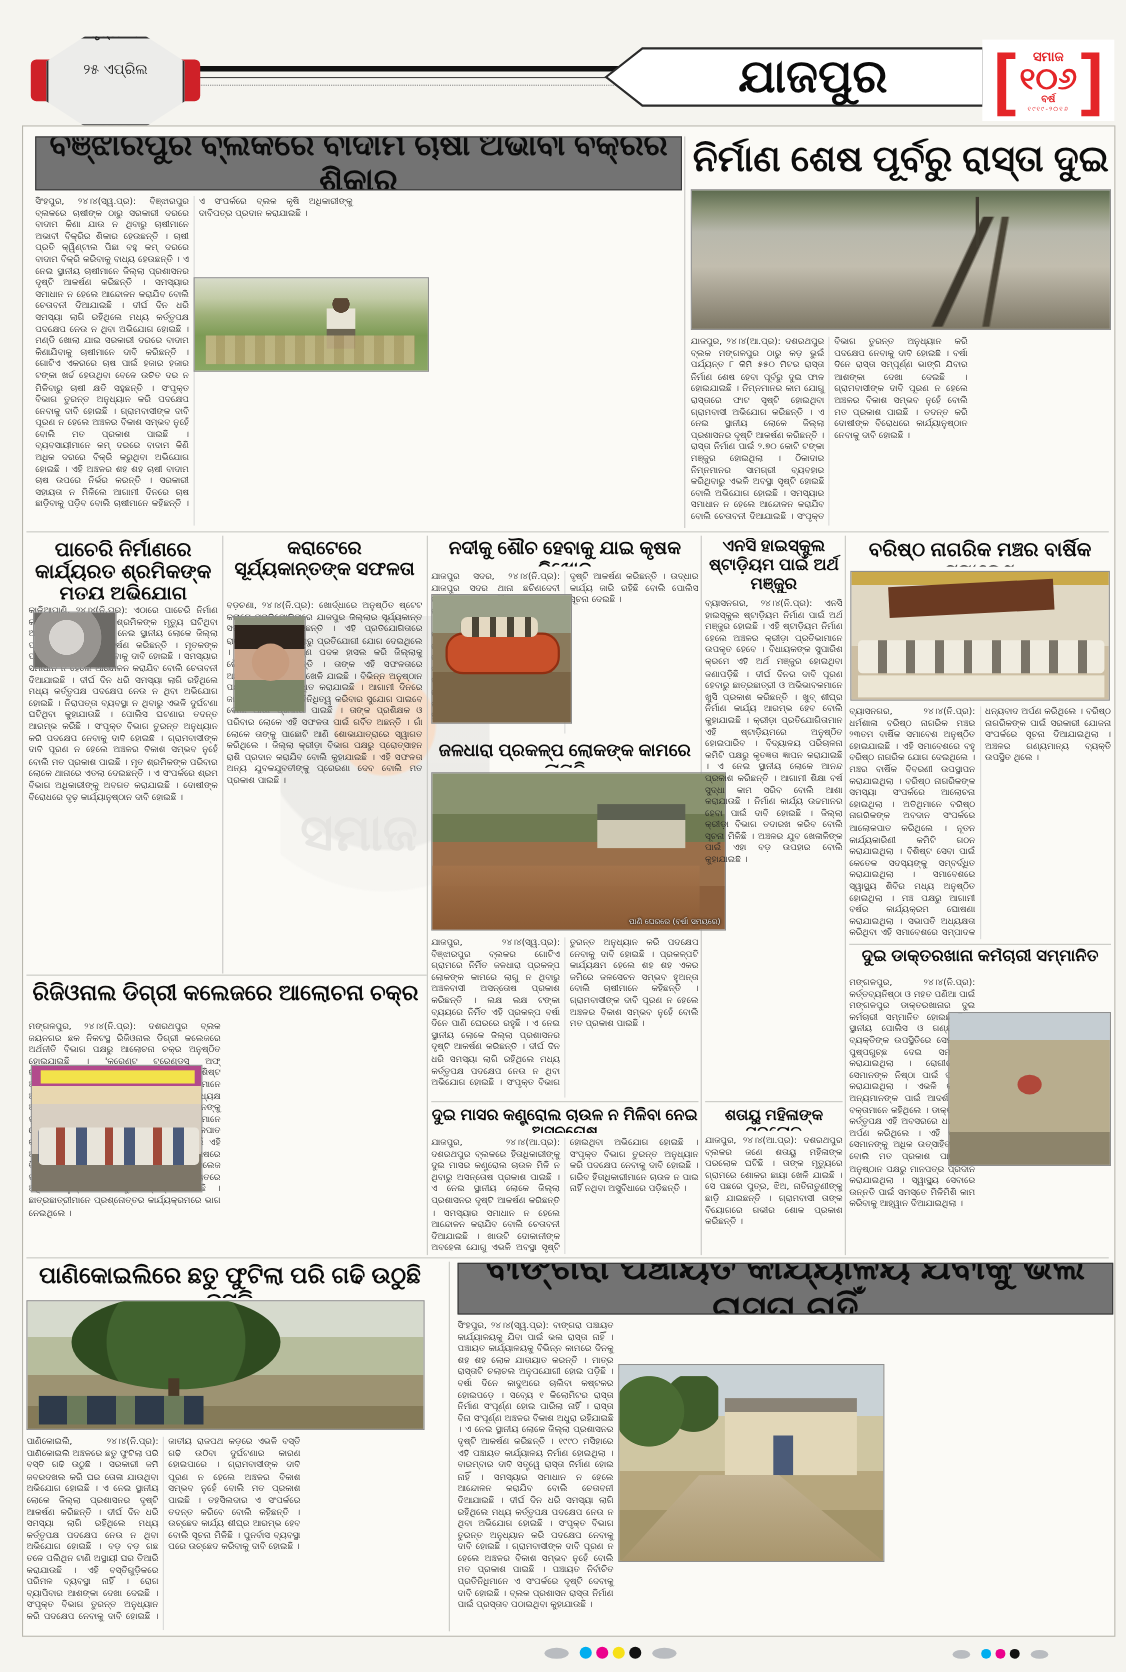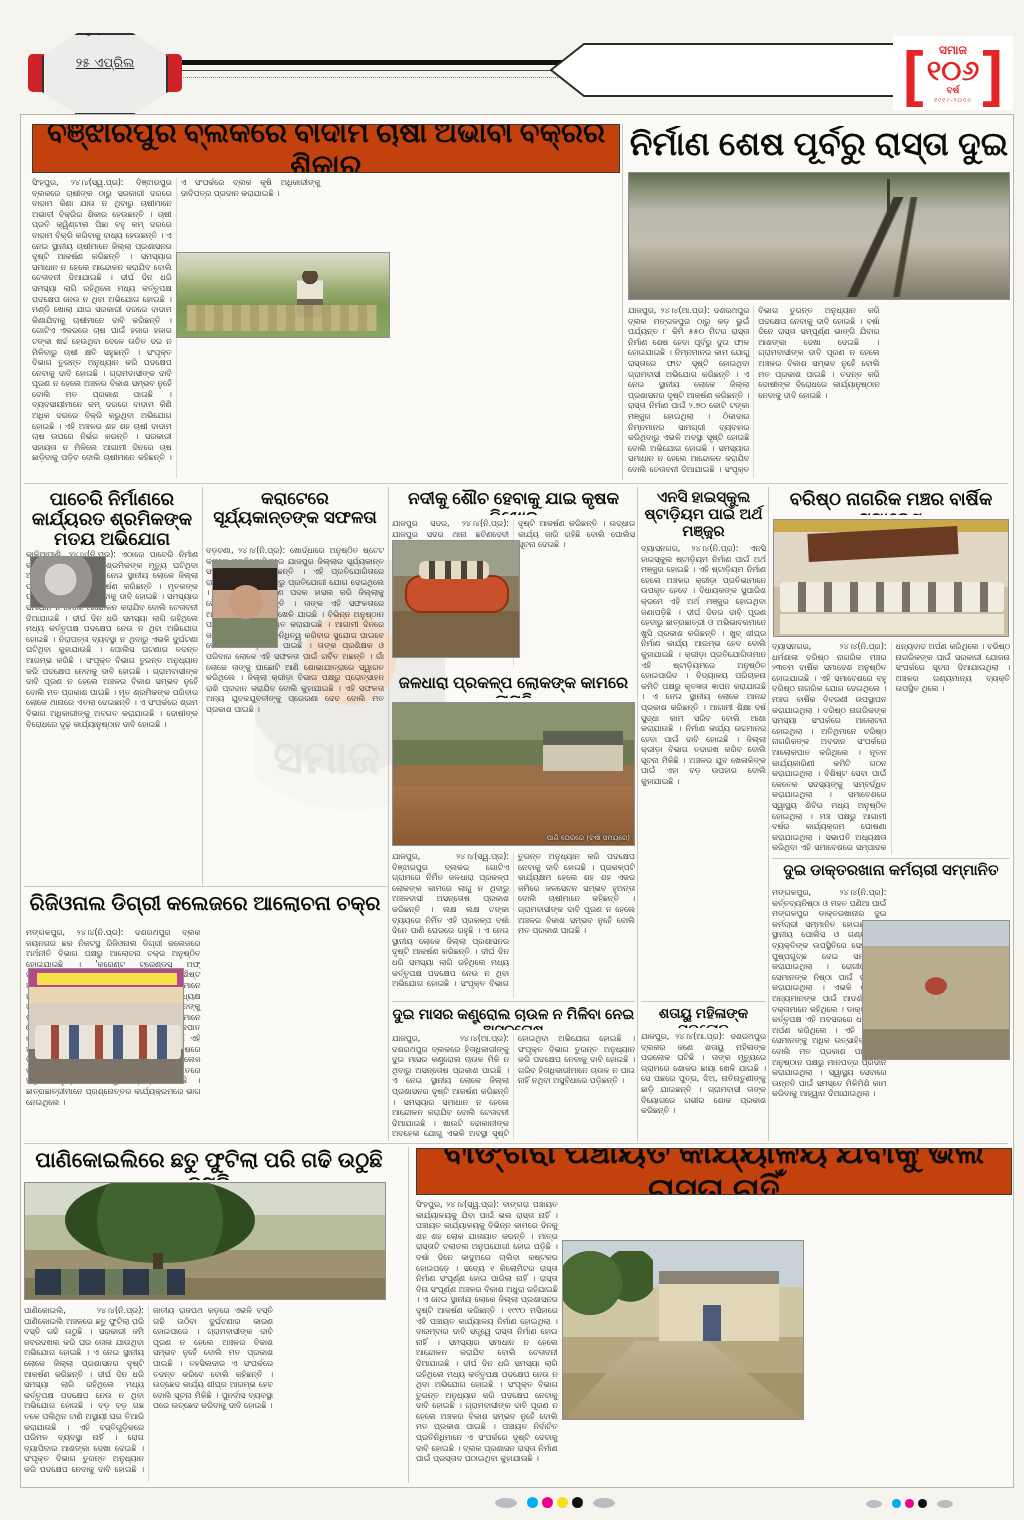--- a/index.html
+++ b/index.html
@@ -5,48 +5,49 @@
   html,body{margin:0;padding:0;}
   body{width:1024px;height:1520px;background:#f5f4ef;font-family:"DejaVu Sans",sans-serif;position:relative;overflow:hidden;color:#1c1c1c;}
   .abs{position:absolute;}
   .h{position:absolute;font-weight:700;color:#0c0c0c;text-align:center;line-height:1.12;font-family:"Liberation Sans",sans-serif;overflow:hidden;}
   .bt{position:absolute;font-size:8px;line-height:10.6px;text-align:justify;color:#242424;overflow:hidden;column-gap:9px;column-rule:1px solid #d9d9d9;column-fill:auto;}
   .c2{column-count:2}.c3{column-count:3}.c4{column-count:4}
   .ph{position:absolute;border:1px solid #8f8f8f;box-sizing:border-box;overflow:hidden;}
   .vr{position:absolute;width:1px;background:#c8c8c4;}
   .hrz{position:absolute;height:1px;background:#c8c8c4;}
   .cap{position:absolute;right:4px;bottom:3px;font-size:7px;color:#fff;text-shadow:0 0 2px #000,0 0 2px #000;}
-  .boxhead{border:1.5px solid #3a3a3a;background:#c2410c;display:flex;align-items:center;justify-content:flex-end;font-family:Liberation Serif, serif;}
+  .boxhead{border:1.5px solid #3a3a3a;background:#737373;display:flex;align-items:center;justify-content:flex-end;}
   .dot{display:inline-block;border-radius:50%;width:11px;height:11px;margin:0 2px;vertical-align:middle;}
   .oval{display:inline-block;border-radius:50%;width:22px;height:10px;background:#b9bcc0;margin:0 8px;vertical-align:middle;}
   .frame{position:absolute;left:20px;top:114px;width:992px;height:1372px;border:1px solid #b9b7ae;background:#fbfaf6;}
   .logo-bracket{font-size:62px;color:#e42528;font-weight:700;line-height:0.85;font-family:"Liberation Sans",sans-serif;}
   .wm{position:absolute;left:255px;top:560px;width:190px;height:330px;opacity:0.22;pointer-events:none;
       background:radial-gradient(circle at 50% 30%, #e77b2e 0 18%, rgba(160,160,160,.7) 19% 45%, rgba(200,200,200,.4) 46% 60%, transparent 61%);}
   .wm-t{position:absolute;left:18px;top:170px;font-size:46px;font-weight:700;color:#8a8a8a;opacity:.8;}
 </style>
 </head>
 <body>
 
 <div class="abs" style="left:0;top:0;width:940px;height:114px;">
   <div class="abs" style="left:150px;top:60px;width:858px;height:5px;background:#111;"></div>
   <div class="abs" style="left:150px;top:70px;width:858px;height:1px;background:#444;"></div>
   <div class="abs" style="left:150px;top:77px;width:858px;height:0;border-top:1px dotted #888;"></div>
 
   <div class="abs" style="left:28px;top:54px;width:154px;height:38px;background:#cf2128;border-radius:5px;"></div>
   <div class="abs" style="left:42px;top:33px;width:122px;height:78px;background:#ececea;border:2px solid #333;clip-path:polygon(28% 0,72% 0,100% 28%,100% 72%,72% 100%,28% 100%,0 72%,0 28%);display:flex;flex-direction:column;align-items:center;justify-content:center;">
     <div style="font-size:12px;font-weight:700;color:#222;">ପୃଷ୍ଠା - ୮</div>
-    <div style="font-size:13px;color:#222;margin-top:20px;text-decoration:underline;">୨୫ ଏପ୍ରିଲ</div>
+    <div style="font-size:13px;color:#222;margin-top:20px;">୨୫ ଏପ୍ରିଲ</div>
     <div style="font-size:13px;color:#222;margin-top:40px;">୨୦୧୬</div>
   </div>
 
   <div class="abs" style="left:548px;top:40px;width:350px;height:60px;">
     <svg width="350" height="60">
         <path d="M3,30 L36,4 H346 V56 H36 Z" fill="#ffffff" stroke="#2b2b2b" stroke-width="2"></path>
       </svg>
+    <div class="abs" style="left:36px;top:4px;width:310px;height:52px;display:flex;align-items:center;justify-content:center;font-size:42px;font-weight:700;color:#0b0b0b;font-family:'Liberation Sans',sans-serif;">ଯାଜପୁର</div>
   </div>
 
   <div class="abs" style="left:893px;top:36px;width:120px;height:74px;background:#fff;display:flex;align-items:center;justify-content:center;">
     <span class="logo-bracket">[</span>
     <span style="display:inline-flex;flex-direction:column;align-items:center;margin:0 3px;">
       <span style="font-size:12px;font-weight:700;color:#e42528;">ସମାଜ</span>
       <span style="font-size:28px;font-weight:700;color:#e42528;line-height:1;">୧୦୬</span>
       <span style="font-size:9px;font-weight:700;color:#e42528;">ବର୍ଷ</span>
       <span style="font-size:6px;color:#e42528;letter-spacing:1px;">୧୯୧୯-୨୦୧୬</span>
     </span>
@@ -127,21 +128,21 @@
 <div class="bt c2" style="left:392px;top:519px;width:243px;height:148px;">ଯାଜପୁର ସଦର, ୨୪।୪(ନି.ପ୍ର): ଯାଜପୁର ସଦର ଥାନା ଛଚିଣଦେବୀ ଗ୍ରାମରେ ନଦୀକୁ ଶୌଚ ହେବାକୁ ଯାଇ ଜଣେ କୃଷକ ନିଖୋଜ ହୋଇଯାଇଛନ୍ତି । ଅଗ୍ନିଶମ ବାହିନୀ ଓ ଡୁବୁରୀ ଦଳ ଉଦ୍ଧାର କାର୍ଯ୍ୟ ଚଳାଇଛନ୍ତି । ରବର ବୋଟ ସାହାଯ୍ୟରେ ନଦୀରେ ଖୋଜାଖୋଜି କରାଯାଉଛି । ସନ୍ଧ୍ୟା ସୁଦ୍ଧା କୃଷକଙ୍କ ପତ୍ତା ମିଳି ନ ଥିଲା । ପରିବାର ଲୋକଙ୍କ ମଧ୍ୟରେ କାନ୍ଦ ବୋବାଳି ପଡ଼ିଛି । ଗ୍ରାମବାସୀ ନଦୀ କୂଳରେ ଭିଡ଼ ଜମାଇଛନ୍ତି । ଏ ନେଇ ସ୍ଥାନୀୟ ଲୋକେ ଜିଲ୍ଲା ପ୍ରଶାସନର ଦୃଷ୍ଟି ଆକର୍ଷଣ କରିଛନ୍ତି । ଉଦ୍ଧାର କାର୍ଯ୍ୟ ଜାରି ରହିଛି ବୋଲି ପୋଲିସ ସୂଚନା ଦେଇଛି ।</div>
 <div class="ph" style="left:392px;top:540px;width:128px;height:118px;background:
   linear-gradient(180deg,#9aa089 0 30%,#8a7a5c 30% 60%,#7a6547 60% 100%);">
   <div class="abs" style="left:12px;top:34px;width:100px;height:34px;border-radius:16px;background:#c8502a;border:2px solid #8f2f12;"></div>
   <div class="abs" style="left:26px;top:20px;width:70px;height:18px;background:repeating-linear-gradient(90deg,#e4d9c2 0 10px,#4a4436 10px 16px);border-radius:6px;"></div>
 </div>
 
 <div class="h" style="left:392px;top:674px;width:243px;height:24px;font-size:16px;">
   <span>ଜଳଧାରା ପ୍ରକଳ୍ପ ଲୋକଙ୍କ କାମରେ ଲାଗୁନି</span>
 </div>
-<div class="ph" style="left:392px;top:702px;width:243px;height:144px;background:
+<div class="ph" style="left:392px;top:702px;width:268px;height:144px;background:
   linear-gradient(180deg,#8a9370 0 26%,#6f7a52 26% 44%,#9a6f4a 44% 72%,#8c5f3c 72% 100%);">
   <div class="abs" style="left:150px;top:28px;width:80px;height:40px;background:linear-gradient(180deg,#5d6152 0 35%,#cfc9b4 35% 100%);"></div>
   <div class="abs" style="left:0;top:84px;width:243px;height:60px;background:linear-gradient(180deg,#a4744c,#8a5a34);opacity:.9;"></div>
   <div class="cap">ପାଣି ଘେରରେ (ବର୍ଷା ସମୟରେ)</div>
 </div>
 <div class="bt c2" style="left:392px;top:852px;width:243px;height:146px;">ଯାଜପୁର, ୨୪।୪(ସ୍ୱ.ପ୍ର): ବିଞ୍ଝାରପୁର ବ୍ଲକର ଗୋଟିଏ ଗ୍ରାମରେ ନିର୍ମିତ ଜଳଧାରା ପ୍ରକଳ୍ପ ଲୋକଙ୍କ କାମରେ ଲାଗୁ ନ ଥିବାରୁ ଅଞ୍ଚଳବାସୀ ଅସନ୍ତୋଷ ପ୍ରକାଶ କରିଛନ୍ତି । ଲକ୍ଷ ଲକ୍ଷ ଟଙ୍କା ବ୍ୟୟରେ ନିର୍ମିତ ଏହି ପ୍ରକଳ୍ପ ବର୍ଷା ଦିନେ ପାଣି ଘେରରେ ରହୁଛି । ଏ ନେଇ ସ୍ଥାନୀୟ ଲୋକେ ଜିଲ୍ଲା ପ୍ରଶାସନର ଦୃଷ୍ଟି ଆକର୍ଷଣ କରିଛନ୍ତି । ଦୀର୍ଘ ଦିନ ଧରି ସମସ୍ୟା ଲାଗି ରହିଥିଲେ ମଧ୍ୟ କର୍ତ୍ତୃପକ୍ଷ ପଦକ୍ଷେପ ନେଉ ନ ଥିବା ଅଭିଯୋଗ ହୋଇଛି । ସଂପୃକ୍ତ ବିଭାଗ ତୁରନ୍ତ ଅନୁଧ୍ୟାନ କରି ପଦକ୍ଷେପ ନେବାକୁ ଦାବି ହୋଇଛି । ପ୍ରକଳ୍ପଟି କାର୍ଯ୍ୟକ୍ଷମ ହେଲେ ଶହ ଶହ ଏକର ଜମିରେ ଜଳସେଚନ ସମ୍ଭବ ହୁଅନ୍ତା ବୋଲି ଚାଷୀମାନେ କହିଛନ୍ତି । ଗ୍ରାମବାସୀଙ୍କ ଦାବି ପୂରଣ ନ ହେଲେ ଅଞ୍ଚଳର ବିକାଶ ସମ୍ଭବ ନୁହେଁ ବୋଲି ମତ ପ୍ରକାଶ ପାଇଛି ।</div>
 
 <div class="h" style="left:392px;top:1006px;width:243px;height:24px;font-size:14.5px;">
   <span>ଦୁଇ ମାସର କଣ୍ଟ୍ରୋଲ ଚାଉଳ ନ ମିଳିବା ନେଇ ଅସନ୍ତୋଷ</span>
 </div>

